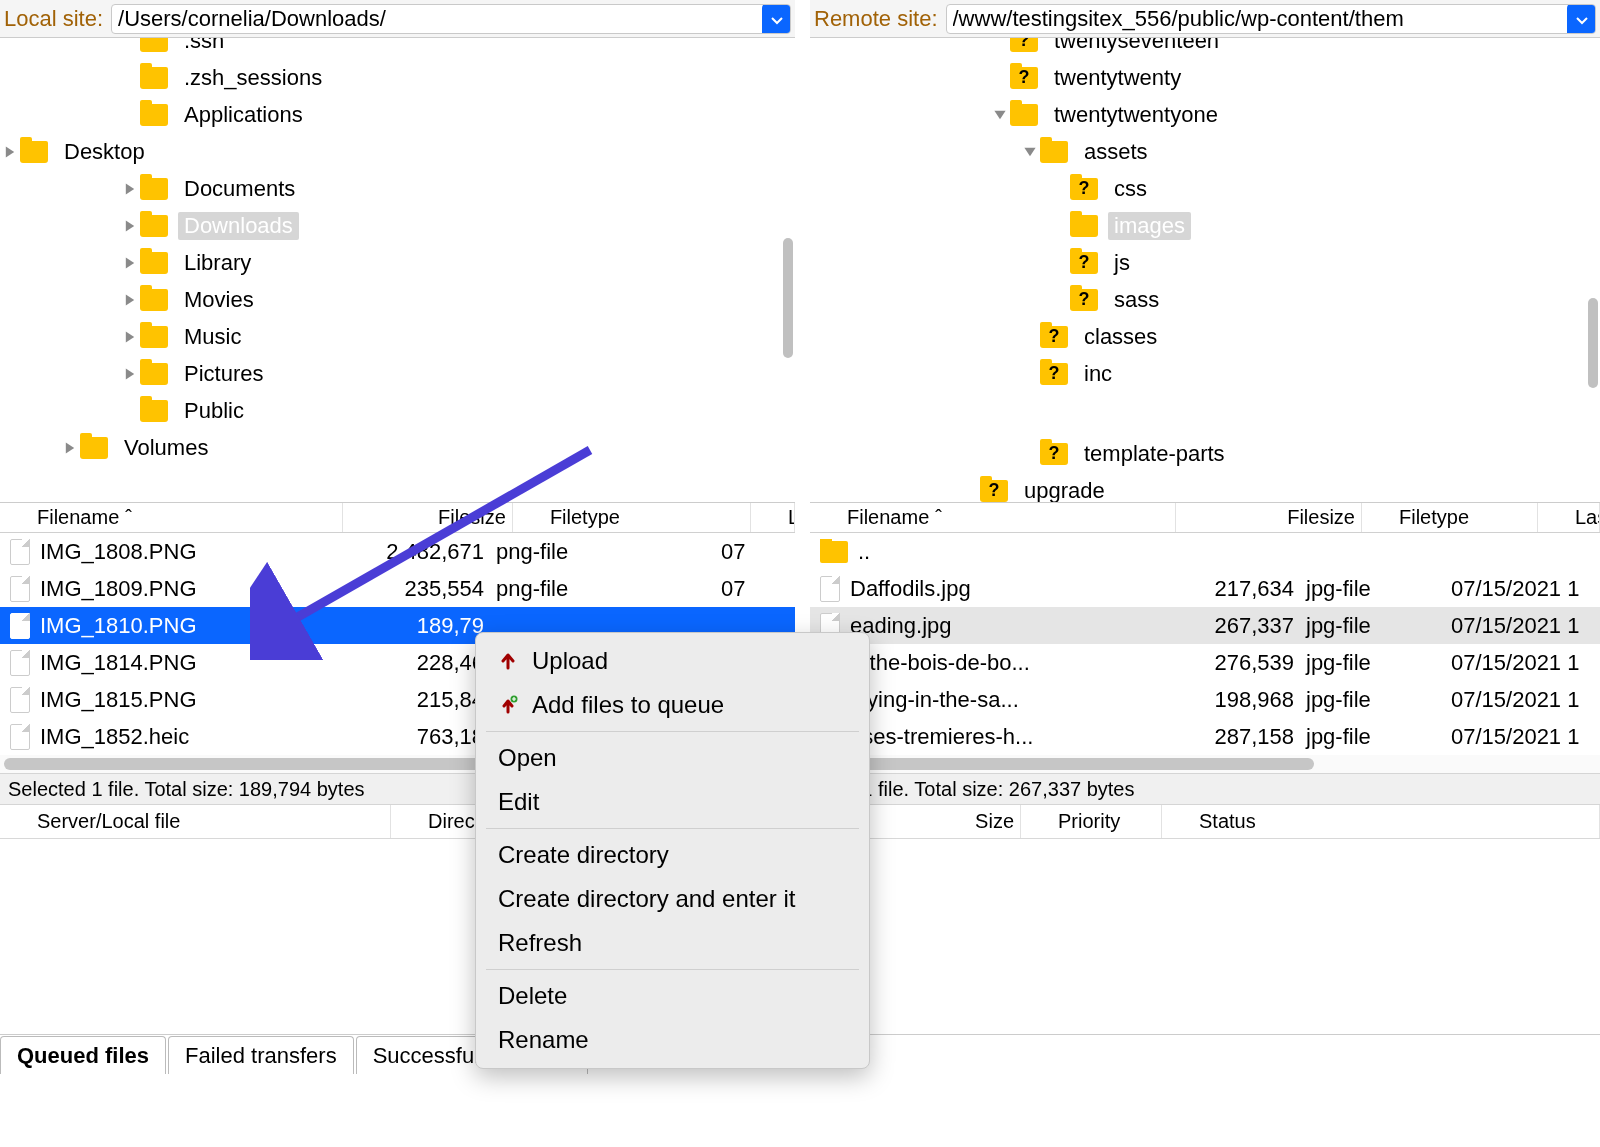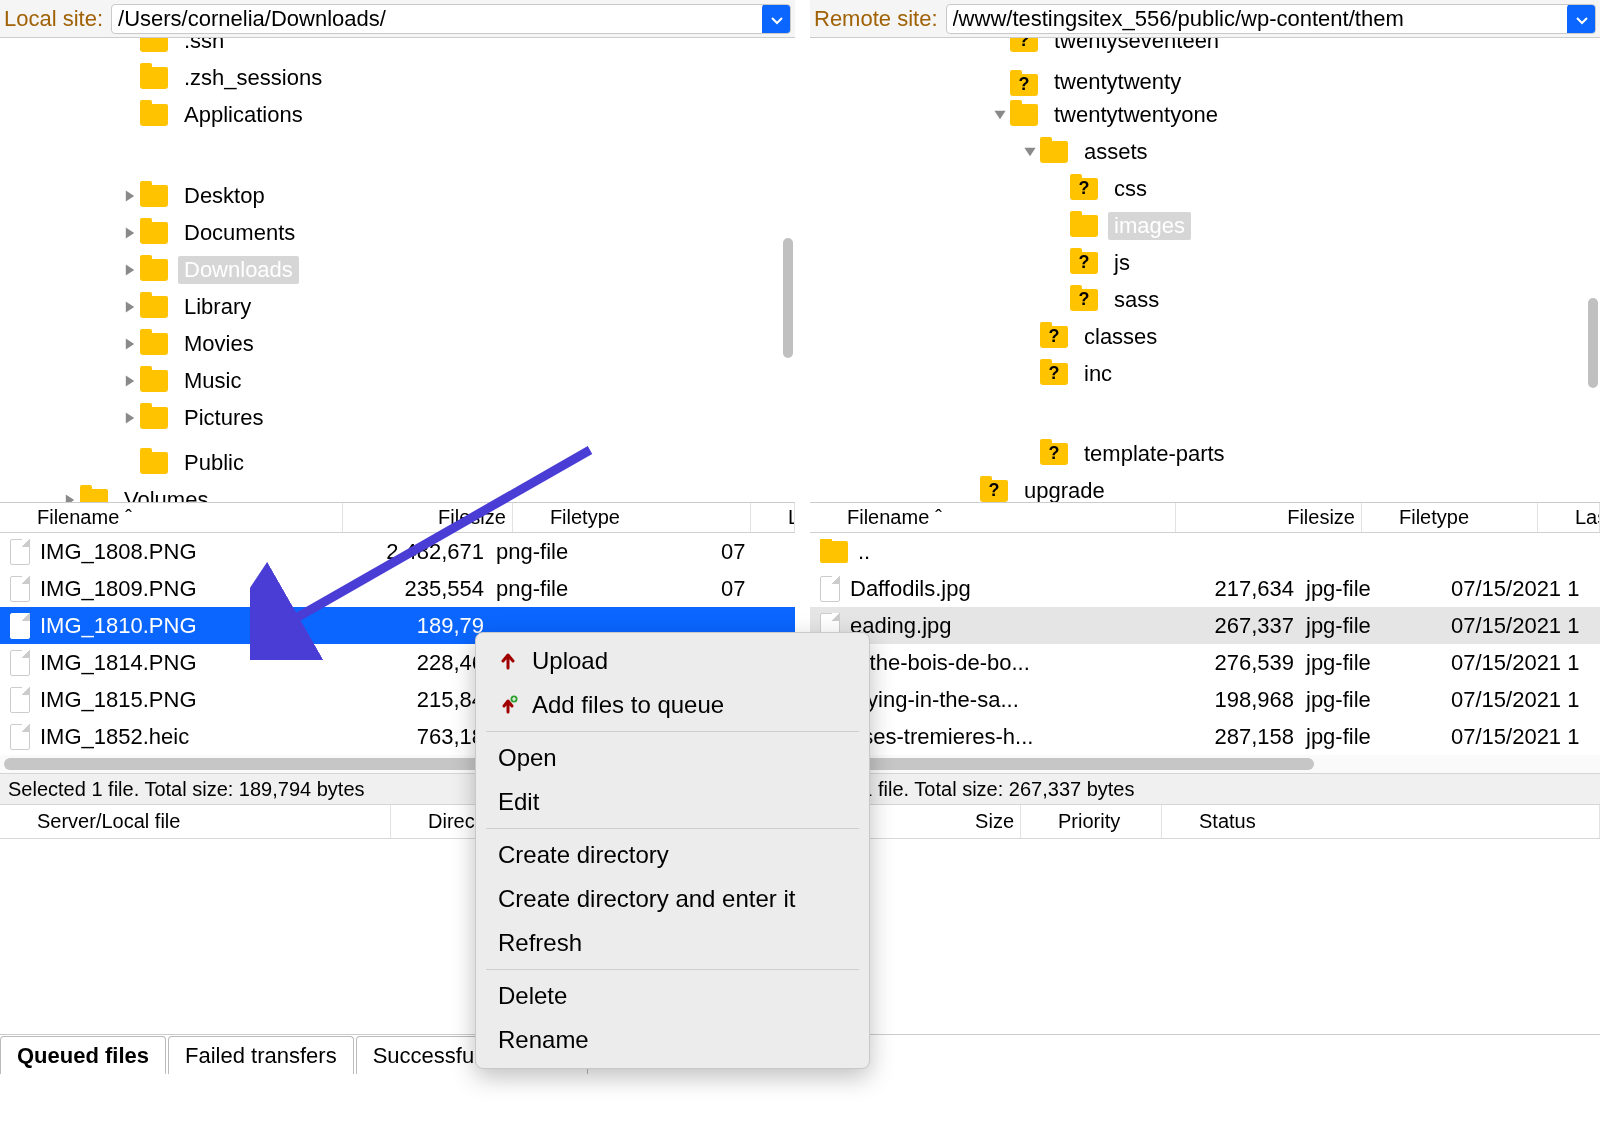--- a/index.html
+++ b/index.html
@@ -103,21 +103,21 @@
           <div class="tree-item" style="padding-left: 120px;">
             <span class="twisty"></span>
             <span class="fld"></span>
             <span class="node-label">.zsh_sessions</span>
           </div>
           <div class="tree-item" style="padding-left: 120px;">
             <span class="twisty"></span>
             <span class="fld"></span>
             <span class="node-label">Applications</span>
           </div>
-          <div class="tree-item" style="padding-left: 120px; margin-top: 44px;">
+          <div class="tree-item" style="">
             <span class="twisty">
               <svg viewBox="0 0 10 10">
                 <path d="M2 1l6 4-6 4z" fill="#8a8a8a"></path>
               </svg>
             </span>
             <span class="fld"></span>
             <span class="node-label">Desktop</span>
           </div>
           <div class="tree-item" style="padding-left: 120px;">
             <span class="twisty">
@@ -166,21 +166,21 @@
           </div>
           <div class="tree-item" style="padding-left: 120px;">
             <span class="twisty">
               <svg viewBox="0 0 10 10">
                 <path d="M2 1l6 4-6 4z" fill="#8a8a8a"></path>
               </svg>
             </span>
             <span class="fld"></span>
             <span class="node-label">Pictures</span>
           </div>
-          <div class="tree-item" style="padding-left: 120px; margin-top: 8px;">
+          <div class="tree-item" style="padding-left: 120px;">
             <span class="twisty"></span>
             <span class="fld"></span>
             <span class="node-label">Public</span>
           </div>
           <div class="tree-item" style="padding-left: 60px;">
             <span class="twisty">
               <svg viewBox="0 0 10 10">
                 <path d="M2 1l6 4-6 4z" fill="#8a8a8a"></path>
               </svg>
             </span>
@@ -192,21 +192,21 @@
     </div>
   </div>
   <div class="right-pane">
     <div class="tree-wrap">
       <div class="tree" id="remote-tree">
           <div class="tree-item" style="padding-left: 180px;">
             <span class="twisty"></span>
             <span class="fld q"></span>
             <span class="node-label">twentyseventeen</span>
           </div>
-          <div class="tree-item" style="padding-left: 180px; align-items: flex-end;">
+          <div class="tree-item" style="padding-left: 180px;">
             <span class="twisty"></span>
             <span class="fld q"></span>
             <span class="node-label">twentytwenty</span>
           </div>
           <div class="tree-item" style="padding-left: 180px;">
             <span class="twisty">
               <svg viewBox="0 0 10 10">
                 <path d="M1 2l4 6 4-6z" fill="#8a8a8a"></path>
               </svg>
             </span>

